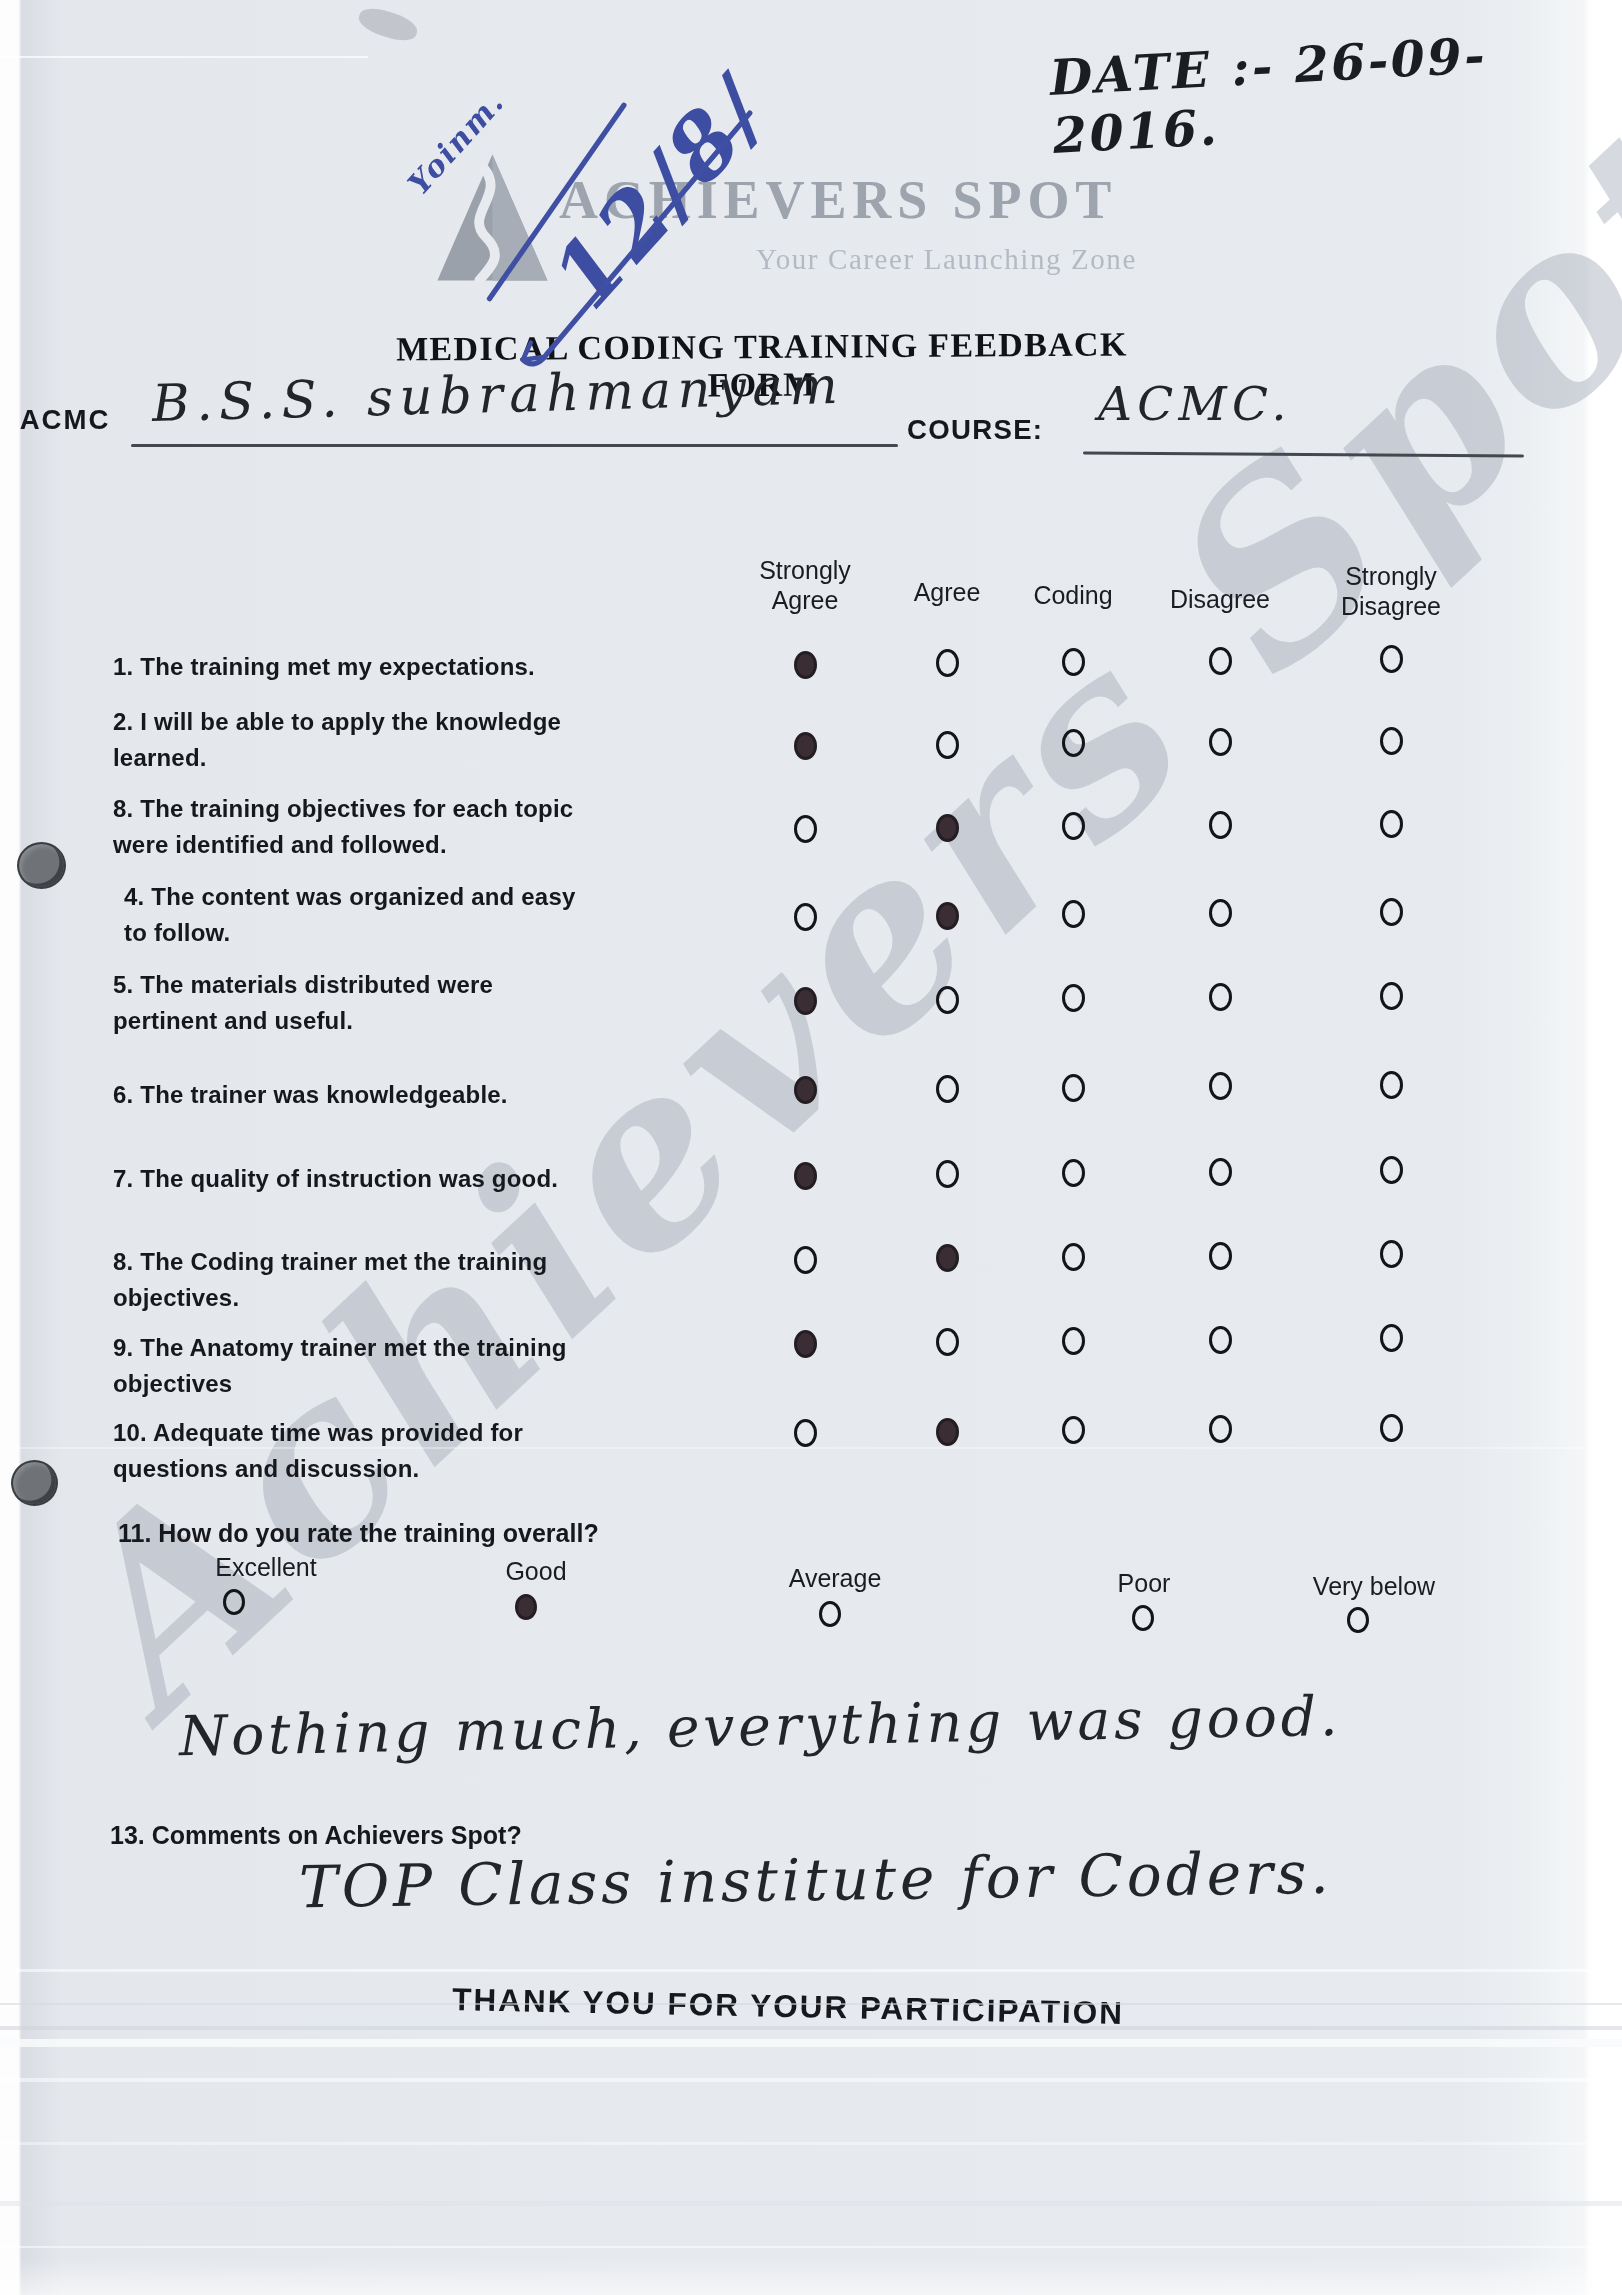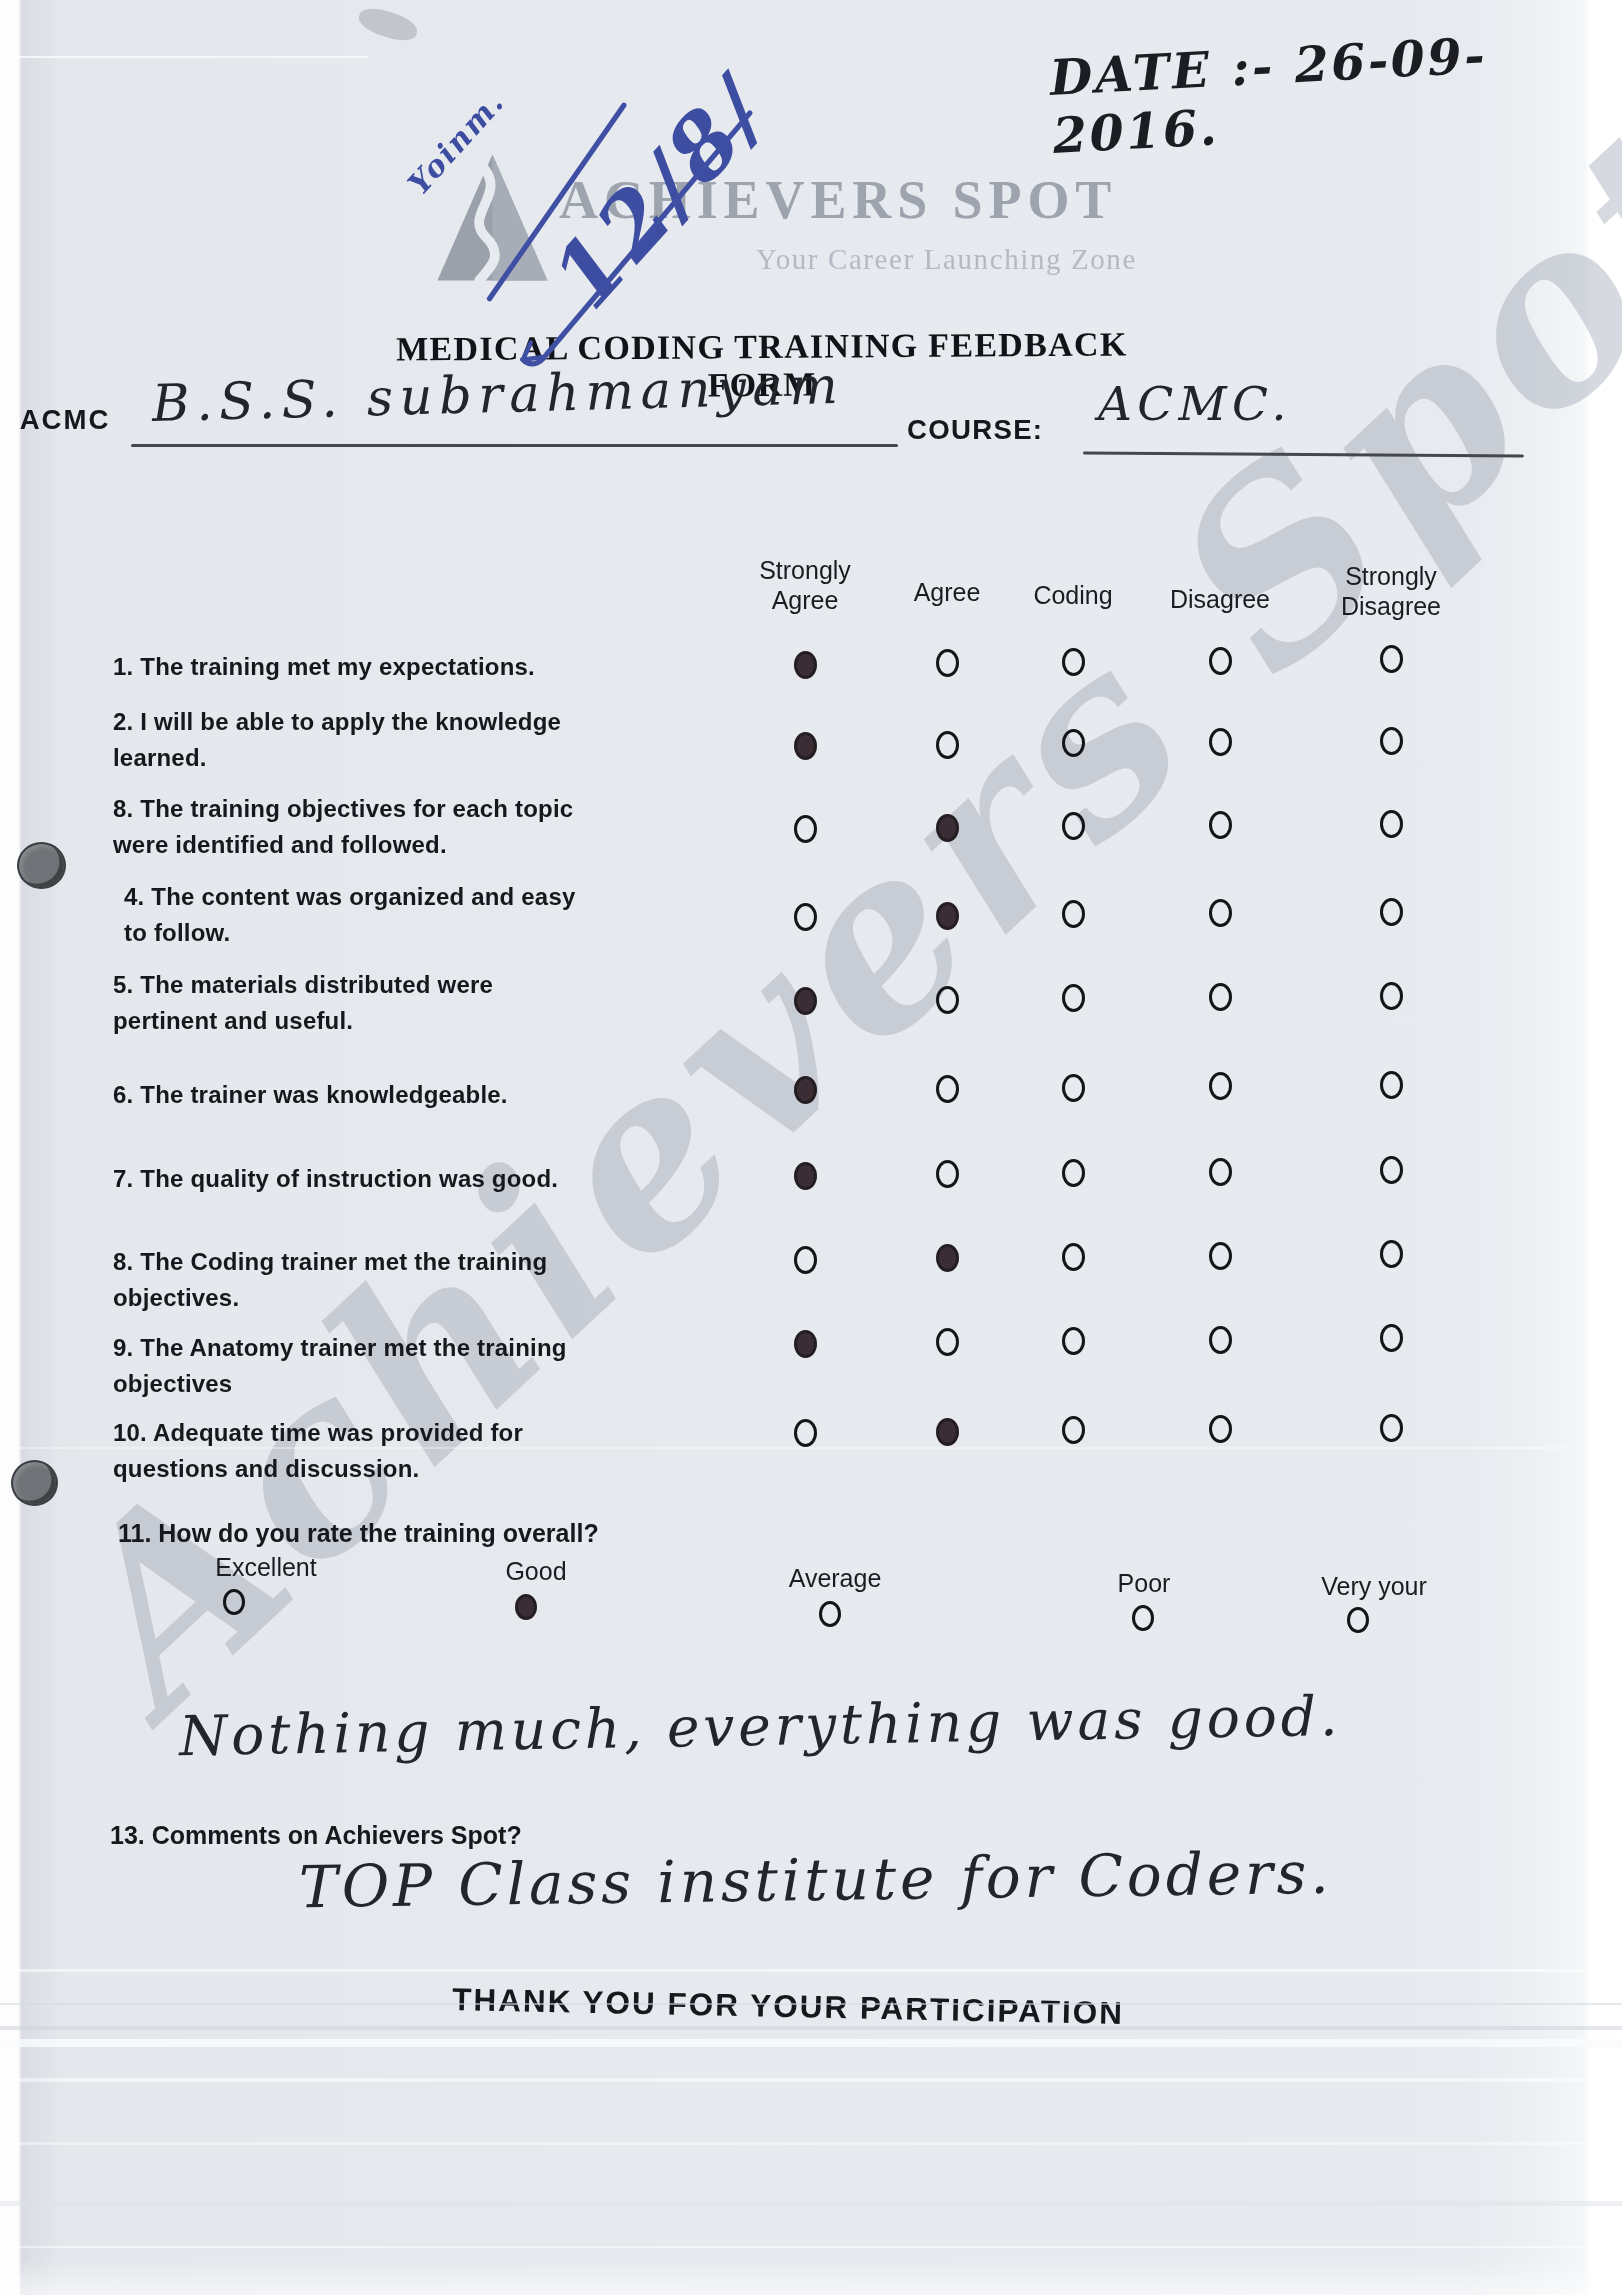--- a/index.html
+++ b/index.html
@@ -158,21 +158,21 @@
   <div class="abs z2 printed" style="left:118px; top:1519px; font-size:25px; font-weight:700;">11. How do you rate the training overall?</div>
   <div id="q11-options">
       <div class="abs hdr z2" style="left: 161px; top: 1552px; width: 210px;">Excellent</div>
       <span class="radio small" style="left: 223px; top: 1589px;"></span>
       <div class="abs hdr z2" style="left: 431px; top: 1556px; width: 210px;">Good</div>
       <span class="radio small filled" style="left: 515px; top: 1594px;"></span>
       <div class="abs hdr z2" style="left: 730px; top: 1563px; width: 210px;">Average</div>
       <span class="radio small" style="left: 819px; top: 1601px;"></span>
       <div class="abs hdr z2" style="left: 1039px; top: 1568px; width: 210px;">Poor</div>
       <span class="radio small" style="left: 1132px; top: 1605px;"></span>
-      <div class="abs hdr z2" style="left: 1269px; top: 1571px; width: 210px;">Very your</div>
+      <div class="abs hdr z2" style="left: 1269px; top: 1571px; width: 210px;">Very below</div>
       <span class="radio small" style="left: 1347px; top: 1607px;"></span>
     </div>
 
   <div class="abs hw z3" style="left:179px; top:1694px; font-size:55px; letter-spacing:3.9px; transform:rotate(-1deg);">Nothing much, everything was good.</div>
 
   <div class="abs z2 printed" style="left:110px; top:1821px; font-size:25px; font-weight:700;">13. Comments on Achievers Spot?</div>
   <div class="abs hw z3" style="left:299px; top:1846px; font-size:58px; letter-spacing:3.9px; transform:rotate(-0.8deg);">TOP Class institute for Coders.</div>
 
   <div class="abs z2 printed" style="left:368px; top:1988px; width:840px; text-align:center; font-size:31.5px; font-weight:700; letter-spacing:2px; transform:rotate(1.2deg);">THANK YOU FOR YOUR PARTICIPATION</div>
 

